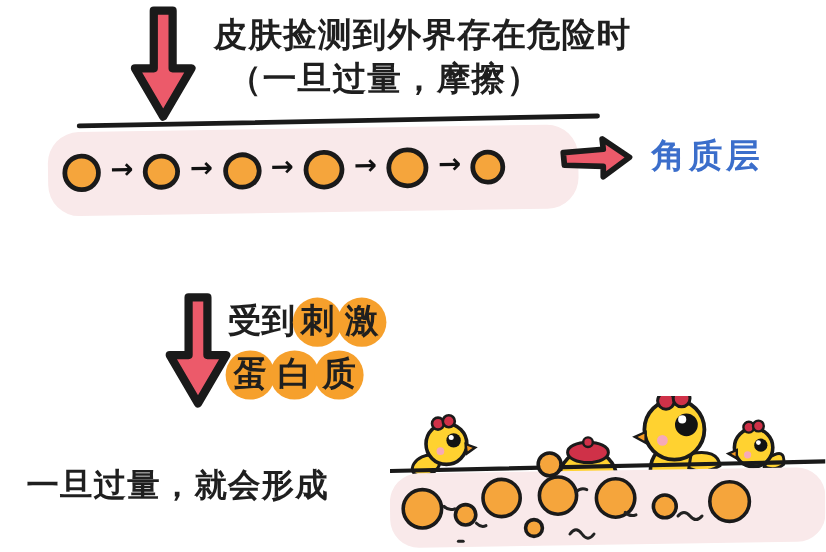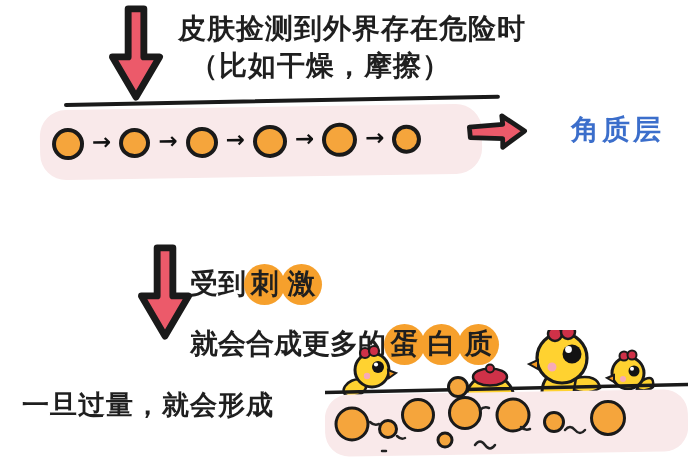--- a/index.html
+++ b/index.html
@@ -25,45 +25,45 @@
                background:var(--outline,#1a1a1a); border-radius:2px;
                transform:rotate(-1.1deg); transform-origin:left center; }
   .cells-row { position:absolute; left:52px; top:110px; width:424px; height:62px;
                display:flex; align-items:center; gap:8px; transform:rotate(-0.9deg); }
   .cell { border-radius:50%; background:var(--cell-orange,#f5a53c);
           border:4px solid var(--outline,#1a1a1a); box-sizing:border-box; flex:none; }
   .cell.c1{width:32px;height:32px;} .cell.c2{width:31px;height:30px;}
   .cell.c3{width:32px;height:31px;} .cell.c4{width:34px;height:33px;}
   .cell.c5{width:35px;height:34px;} .cell.c6{width:29px;height:29px;}
   .carrow { font-size:23px; font-weight:700; color:#111; transform:translateY(-2px); flex:none; }
-  .stratum-label { position:absolute; left:571px; top:111px; font-size:28px; font-weight:700;
+  .stratum-label { position:absolute; left:543px; top:111px; font-size:28px; font-weight:700;
                    color:var(--label-blue,#3b6ecb); letter-spacing:3px; }
   
   .mid-caption { position:absolute; left:190px; top:246px; font-weight:700; font-size:28px; }
-  .mid-caption .line { display:flex; align-items:center; height:44px;margin-top:16px; }
+  .mid-caption .line { display:flex; align-items:center; height:44px; }
   .hl { display:inline-flex; width:41px; height:41px; border-radius:50%;
         background:var(--hl-orange,#f6a02c); align-items:center; justify-content:center;
         margin:0 -2px; flex:none; }
   
   .bottom-caption { position:absolute; left:22px; top:386px; font-weight:700;
                     font-size:27px; line-height:37px; letter-spacing:1px; }
   .bump-scene { position:absolute; left:325px; top:330px; width:363px; height:130px; }
 </style>
 </head>
 <body>
 
 <div class="stage">
 
   <svg class="down-arrow a1" viewBox="0 0 64 104">
     <path d="M24,7 L24,56 L8,56 L32,97 L56,56 L40,56 L40,7 Z" fill="var(--arrow-red,#ec5a6a)" stroke="var(--outline,#1a1a1a)" stroke-width="7" stroke-linejoin="round"></path>
   </svg>
 
   <div class="top-caption">
     <div class="l1">皮肤捡测到外界存在危险时</div>
-    <div class="l2">（比如干燥，摩擦）</div>
+    <div class="l2">（一旦过量，摩擦）</div>
   </div>
 
   <div class="membrane-band"></div>
   <div class="skin-line"></div>
   <div class="cells-row">
     <div class="cell c1"></div>
     <span class="carrow">→</span>
     <div class="cell c2"></div>
     <span class="carrow">→</span>
     <div class="cell c3"></div>
@@ -88,21 +88,20 @@
     <div class="line">
       <span>受到</span>
         <span class="hl">
           <span>刺</span>
         </span>
         <span class="hl">
           <span>激</span>
         </span>
     </div>
     <div class="line">
-      <span>就会合成更多的</span>
         <span class="hl">
           <span>蛋</span>
         </span>
         <span class="hl">
           <span>白</span>
         </span>
         <span class="hl">
           <span>质</span>
         </span>
     </div>

